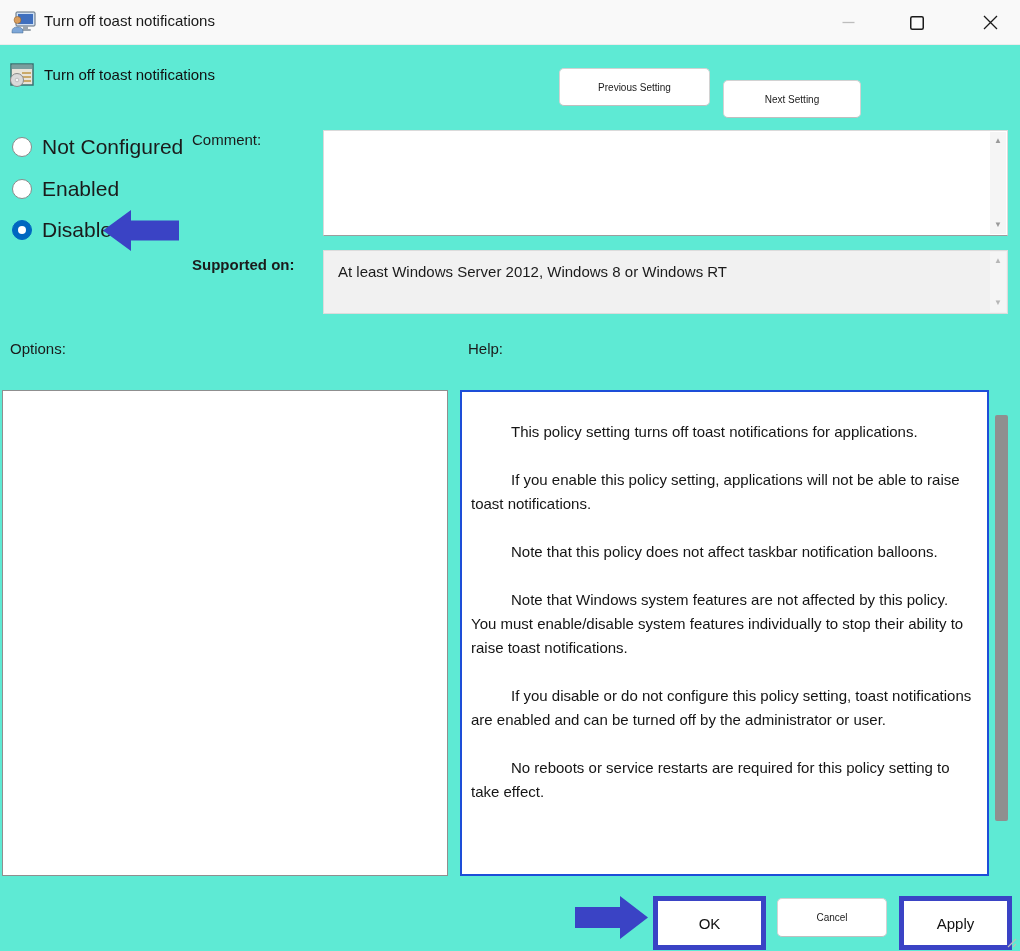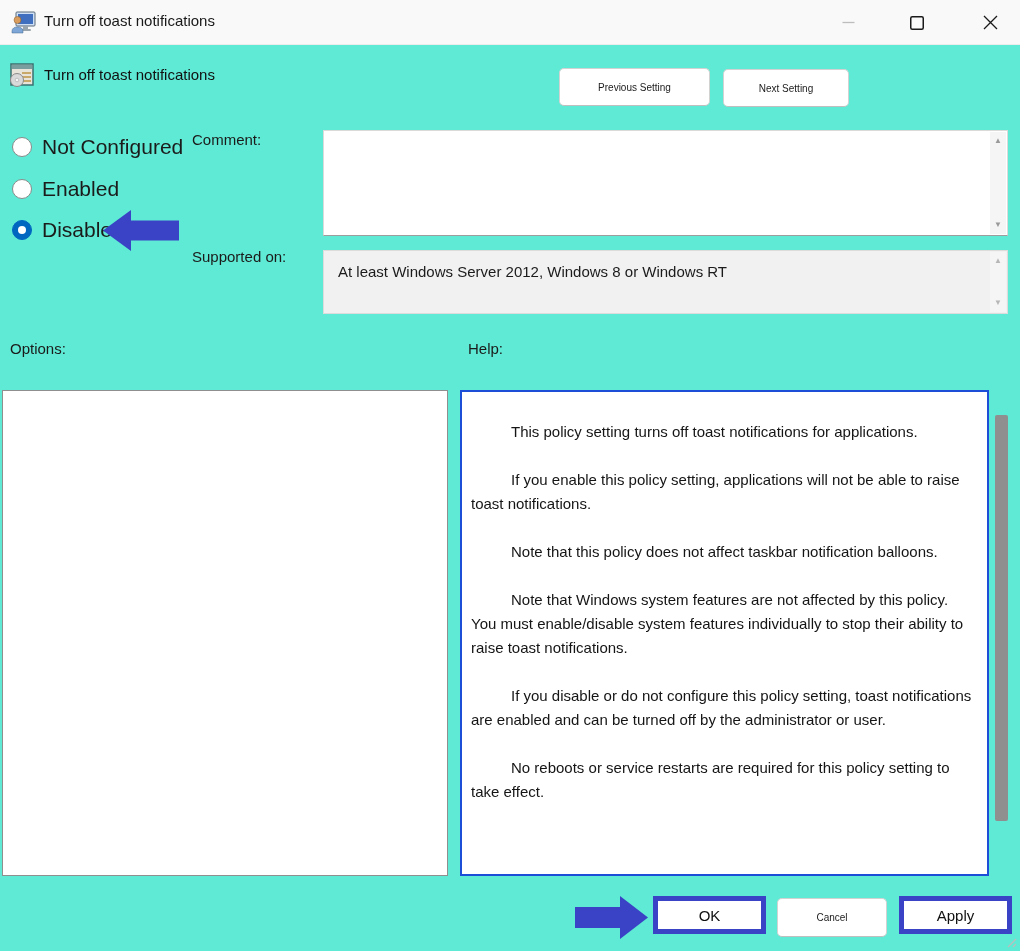--- a/index.html
+++ b/index.html
@@ -12,54 +12,54 @@
   .titlebar-icon { position:absolute; left:10px; top:9px; width:27px; height:27px; }
   .titlebar-title { position:absolute; left:44px; top:12px; font-size:15px; color:#191919; white-space:nowrap; }
   .win-btn { position:absolute; top:0; width:46px; height:45px; display:flex; align-items:center; justify-content:center; }
   .win-btn.min { left:825px; } .win-btn.max { left:894px; } .win-btn.close { left:967px; }
 
   
   .header-icon { position:absolute; left:8px; top:61px; width:28px; height:30px; }
   .header-title { position:absolute; left:44px; top:66px; font-size:15px; color:#111; white-space:nowrap; }
   .btn { position:absolute; background:#fff; border:1px solid #d2d2d2; border-bottom-color:#bfbfbf; border-radius:5px; display:flex; align-items:center; justify-content:center; font-size:10px; color:#1b1b1b; cursor:default; }
   .btn-prev { left:559px; top:68px; width:151px; height:38px; }
-  .btn-next { left:723px; top:69px; width:126px; height:38px; }
+  .btn-next { left:723px; top:80px; width:138px; height:38px; }
 
   
   .radio-row { position:absolute; left:12px; height:22px; display:flex; align-items:center; gap:10px; }
   .radio-row.r0 { top:136px; } .radio-row.r1 { top:178px; } .radio-row.r2 { top:219px; }
   .radio-circle { width:20px; height:20px; border-radius:50%; border:1px solid #8a8a8a; background:#fff; position:relative; flex:0 0 auto; }
   .radio-row.selected .radio-circle { background:#0067c0; border-color:#0067c0; }
   .radio-row.selected .radio-circle::after { content:""; position:absolute; left:5px; top:5px; width:8px; height:8px; border-radius:50%; background:#fff; }
   .radio-label { font-size:21px; white-space:nowrap; }
 
   
   .annot-arrow-left { position:absolute; left:103px; top:208px; width:76px; height:45px; }
   .annot-arrow-right { position:absolute; left:575px; top:894px; width:73px; height:47px; }
 
   
   .field-label { position:absolute; font-size:15px; white-space:nowrap; }
   .comment-label { left:192px; top:131px; }
-  .supported-label { left:192px; top:248px; }
+  .supported-label { left:192px; top:256px;font-weight:bold; }
   .comment-box { position:absolute; left:323px; top:130px; width:685px; height:106px; background:#fff; border:1px solid #dadada; border-bottom-color:#9d9d9d; }
   .supported-box { position:absolute; left:323px; top:250px; width:685px; height:64px; background:#f1f1f1; border:1px solid #dcdcdc; font-size:15px; padding:12px 34px 0 14px; }
   .scroll-gutter { position:absolute; top:1px; bottom:1px; right:1px; width:16px; background:#f5f5f5; display:flex; flex-direction:column; justify-content:space-between; align-items:center; padding:5px 0; }
   .scroll-arrow { font-size:8px; color:#9a9a9a; line-height:8px; }
   .scroll-gutter.disabled .scroll-arrow { color:#b7b7b7; }
 
   
   .options-label { left:10px; top:340px; }
   .help-label { left:468px; top:340px; }
   .options-box { position:absolute; left:2px; top:390px; width:446px; height:486px; background:#fff; border:1px solid #8f8f8f; }
   .help-box { position:absolute; left:460px; top:390px; width:529px; height:486px; background:#fff; border:2px solid #1d4ed8; overflow:hidden; padding:28px 8px 0 9px; }
   .help-box p { font-size:15px; line-height:24px; margin:0 0 24px 0; text-indent:40px; white-space:pre-wrap; color:#151515; }
   .help-scrollthumb { position:absolute; left:995px; top:415px; width:13px; height:406px; background:#8f8f8f; border-radius:2px; }
 
   
-  .annot-btn { position:absolute; width:113px; height:38px; background:#fff; border:5px solid #3a43c5; display:flex; align-items:center; justify-content:center; font-size:15px; color:#111; }
+  .annot-btn { position:absolute; width:113px; height:54px; background:#fff; border:5px solid #3a43c5; display:flex; align-items:center; justify-content:center; font-size:15px; color:#111; }
   .ok-btn { left:653px; top:896px; }
   .apply-btn { left:899px; top:896px; }
   .cancel-btn { left:777px; top:898px; width:110px; height:39px; }
 
   .resize-grip { position:absolute; right:3px; bottom:3px; width:12px; height:12px; }
 </style>
 </head>
 <body>
 
 <div class="window">

